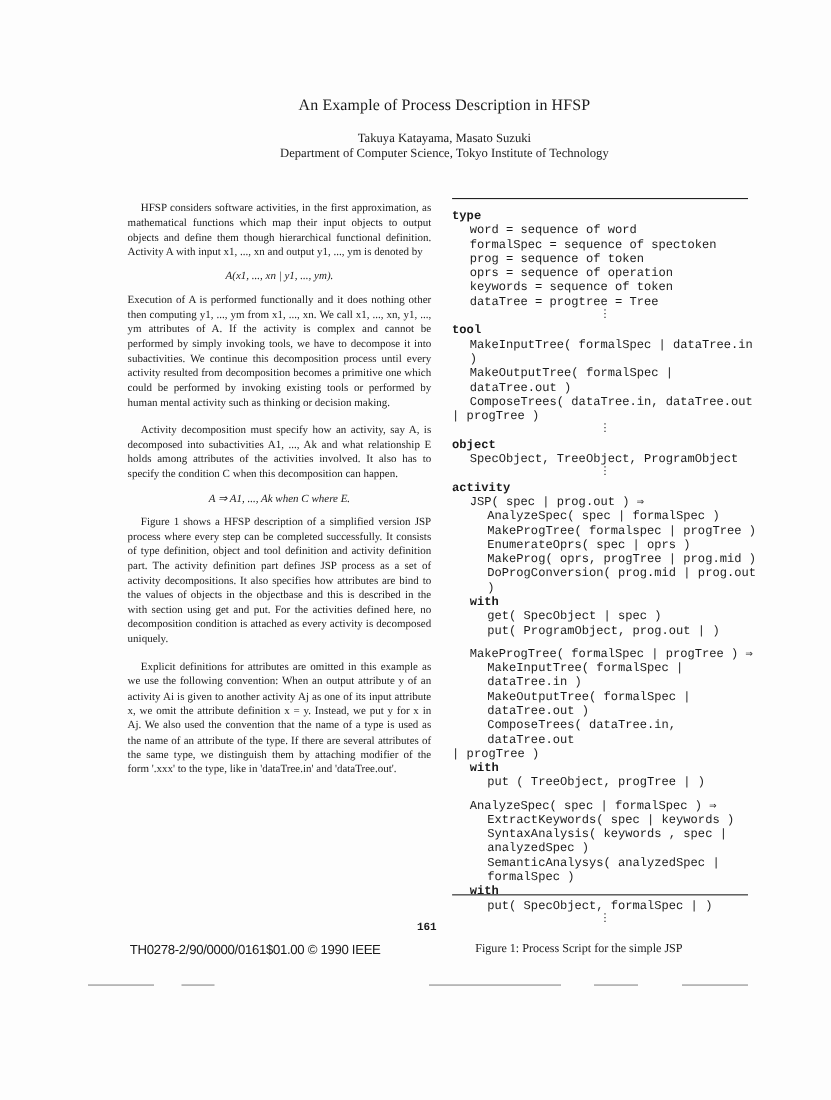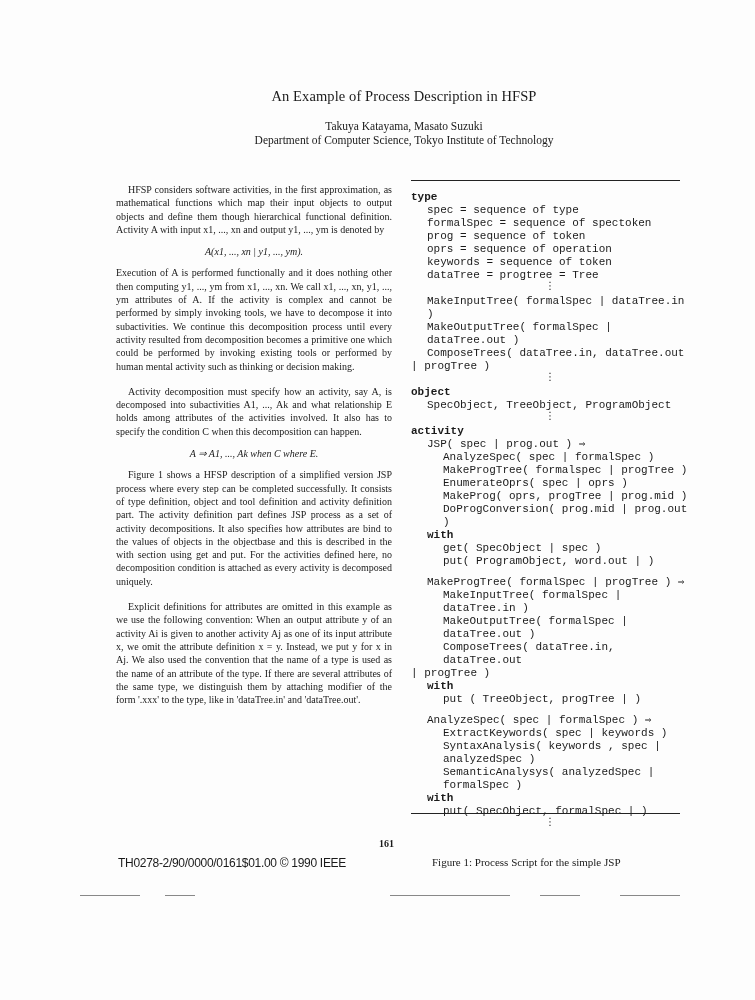--- a/index.html
+++ b/index.html
@@ -12,21 +12,21 @@
   .affil { position: absolute; top: 134px; left: 0; width: 808px; text-align: center;
            font-family: "Liberation Serif", serif; font-size: 11.5px; }
 
   .leftcol { position: absolute; left: 116px; top: 183px; width: 276px;
              font-family: "Liberation Serif", serif; font-size: 10px; line-height: 13.3px;
              text-align: justify; }
   .leftcol p { margin: 0; text-indent: 12px; }
   .leftcol p.gap { margin-top: 12px; }
   .leftcol .eq { text-align: center; text-indent: 0; margin: 9px 0 8px 0; font-style: italic; }
 
-  .pageno { position: absolute; left: 379px; top: 838px; font-family: Liberation Serif, serif;
+  .pageno { position: absolute; left: 379px; top: 838px; font-family: Liberation Mono, monospace;
             font-size: 10px; font-weight: bold; }
   .footer { position: absolute; left: 118px; top: 856px; font-family: "Liberation Sans", sans-serif;
             font-size: 12px; letter-spacing: -0.3px; }
 
   .rule { position: absolute; height: 1px; background: #222; }
   .rightcol { position: absolute; left: 411px; top: 191px; width: 278px;
               font-family: Liberation Mono, monospace; font-size: 11px; line-height: 13px; }
   .rightcol .kw { font-weight: bold; }
   .rightcol .l1 { padding-left: 16px; }
   .rightcol .l2 { padding-left: 32px; }
@@ -54,48 +54,49 @@
   <p class="gap">Explicit definitions for attributes are omitted in this example as we use the following convention: When an output attribute y of an activity Ai is given to another activity Aj as one of its input attribute x, we omit the attribute definition x = y. Instead, we put y for x in Aj. We also used the convention that the name of a type is used as the name of an attribute of the type. If there are several attributes of the same type, we distinguish them by attaching modifier of the form '.xxx' to the type, like in 'dataTree.in' and 'dataTree.out'.</p>
 </div>
 
 <div class="pageno">161</div>
 <div class="footer">TH0278-2/90/0000/0161$01.00 © 1990 IEEE</div>
 
 <div class="rule" style="left:411px; top:180px; width:269px;"></div>
 
 <div class="rightcol">
   <div class="kw">type</div>
-  <div class="l1">spec = sequence of type</div>
+  <div class="l1">word = sequence of word</div>
   <div class="l1">formalSpec = sequence of spectoken</div>
   <div class="l1">prog = sequence of token</div>
   <div class="l1">oprs = sequence of operation</div>
   <div class="l1">keywords = sequence of token</div>
   <div class="l1">dataTree = progtree = Tree</div>
   <div class="vd">⋮</div>
 
+  <div class="kw">tool</div>
   <div class="l1">MakeInputTree( formalSpec | dataTree.in )</div>
   <div class="l1">MakeOutputTree( formalSpec | dataTree.out )</div>
   <div class="l1">ComposeTrees( dataTree.in, dataTree.out</div>
   <div class="r">| progTree )</div>
   <div class="vd">⋮</div>
 
   <div class="kw">object</div>
   <div class="l1">SpecObject, TreeObject, ProgramObject</div>
   <div class="vd">⋮</div>
 
   <div class="kw">activity</div>
   <div class="l1">JSP( spec | prog.out ) ⇒</div>
   <div class="l2">AnalyzeSpec( spec | formalSpec )</div>
   <div class="l2">MakeProgTree( formalspec | progTree )</div>
   <div class="l2">EnumerateOprs( spec | oprs )</div>
   <div class="l2">MakeProg( oprs, progTree | prog.mid )</div>
   <div class="l2">DoProgConversion( prog.mid | prog.out )</div>
   <div class="l1 kw">with</div>
   <div class="l2">get( SpecObject | spec )</div>
-  <div class="l2">put( ProgramObject, word.out | )</div>
+  <div class="l2">put( ProgramObject, prog.out | )</div>
   <div class="sp"></div>
 
   <div class="l1">MakeProgTree( formalSpec | progTree ) ⇒</div>
   <div class="l2">MakeInputTree( formalSpec | dataTree.in )</div>
   <div class="l2">MakeOutputTree( formalSpec | dataTree.out )</div>
   <div class="l2">ComposeTrees( dataTree.in, dataTree.out</div>
   <div class="r">| progTree )</div>
   <div class="l1 kw">with</div>
   <div class="l2">put ( TreeObject, progTree | )</div>
   <div class="sp"></div>

